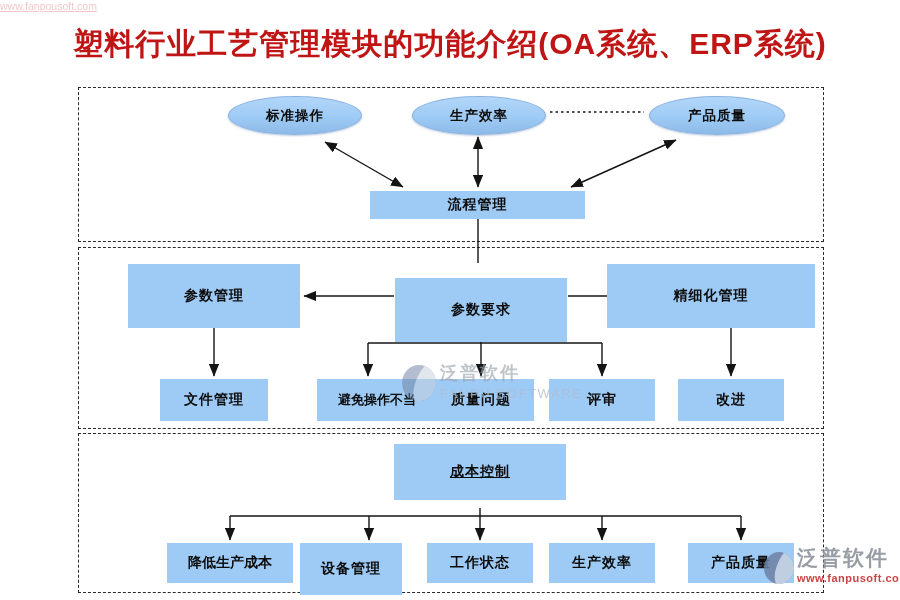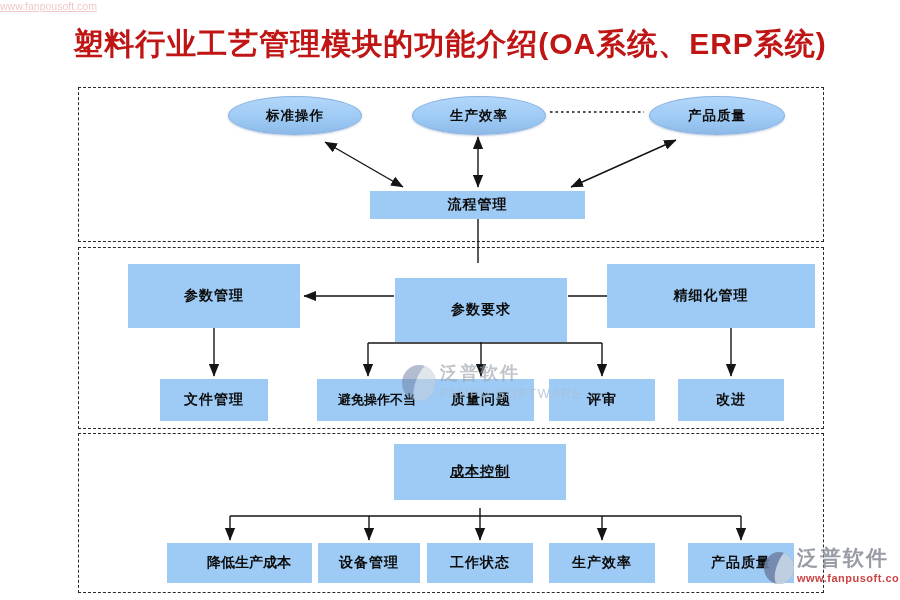--- a/index.html
+++ b/index.html
@@ -127,24 +127,24 @@
       <span>评审</span>
     </div>
   <div class="node" style="left:678px;top:379px;width:106px;height:42px;">
       <span>改进</span>
     </div>
 
   <div class="node" style="left:394px;top:444px;width:172px;height:56px;text-decoration:underline;">
       <span>成本控制</span>
     </div>
 
-  <div class="node" style="left:167px;top:543px;width:126px;height:40px;letter-spacing:0;padding-left:19px;">
+  <div class="node" style="left:167px;top:543px;width:126px;height:40px;letter-spacing:0;">
       <span>降低生产成本</span>
     </div>
-  <div class="node" style="left:318px;top:543px;width:102px;height:40px;">
+  <div class="node" style="left:300px;top:543px;width:102px;height:52px;">
       <span>设备管理</span>
     </div>
   <div class="node" style="left:427px;top:543px;width:106px;height:40px;">
       <span>工作状态</span>
     </div>
   <div class="node" style="left:549px;top:543px;width:106px;height:40px;">
       <span>生产效率</span>
     </div>
   <div class="node" style="left:688px;top:543px;width:106px;height:40px;">
       <span>产品质量</span>

